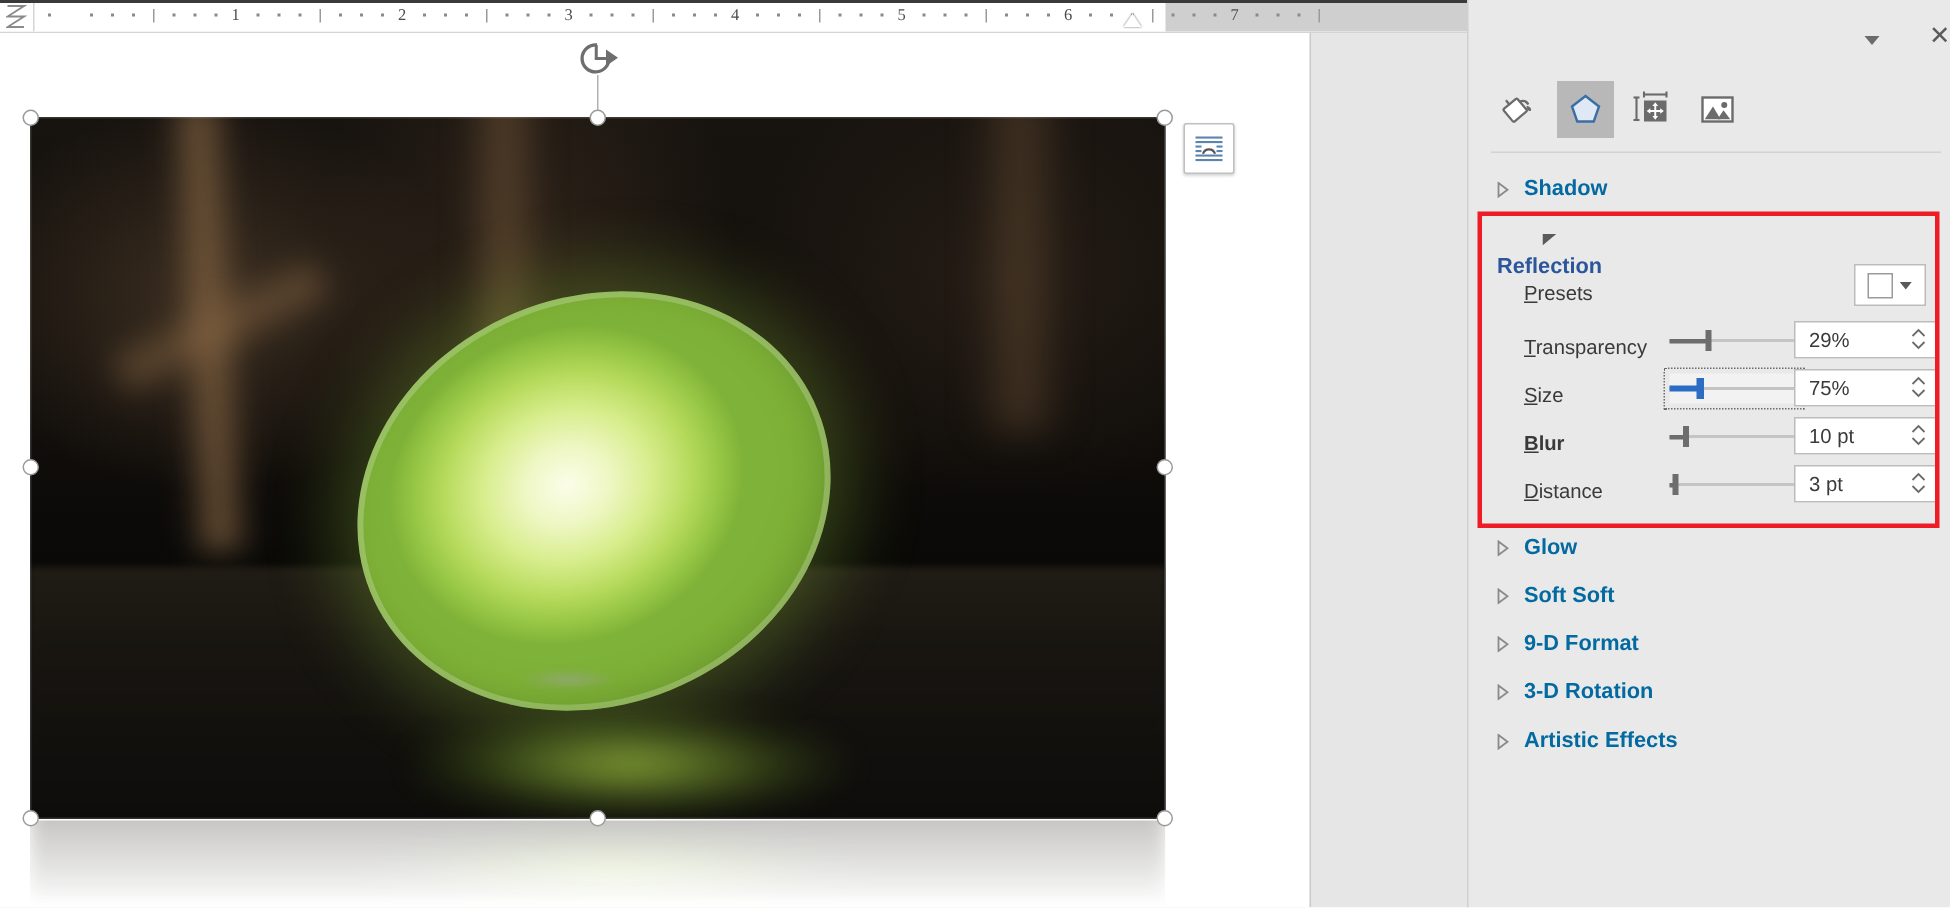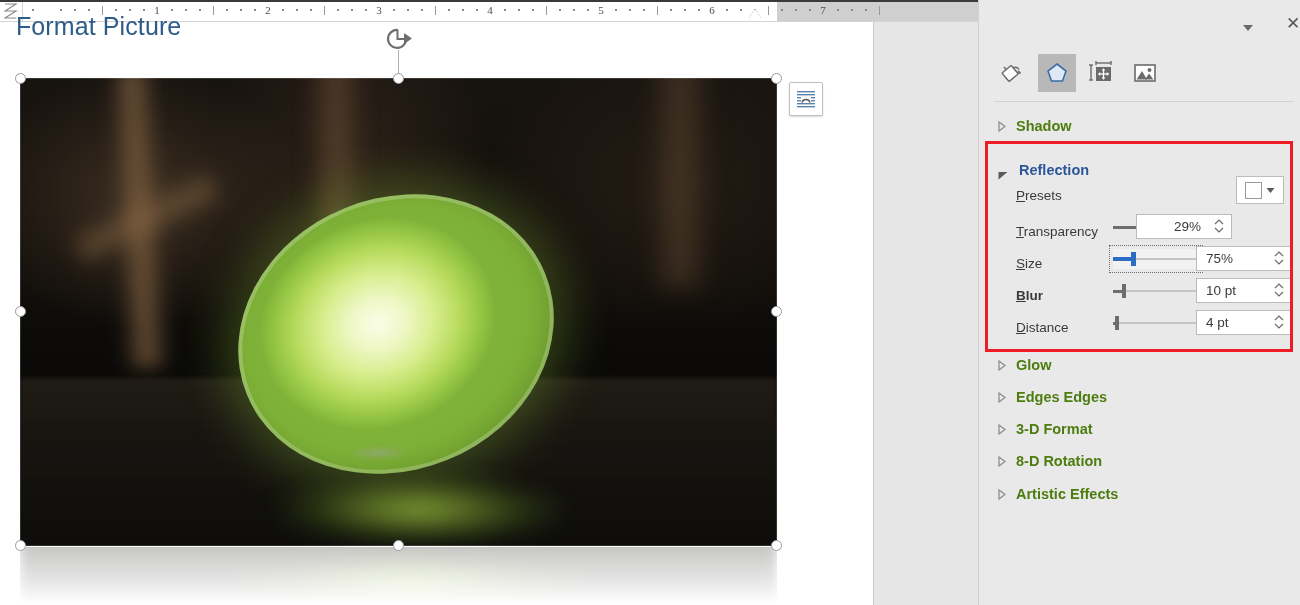--- a/index.html
+++ b/index.html
@@ -246,21 +246,21 @@
     position: absolute; left: 998px;
     display: flex; align-items: center; gap: 10px;
     cursor: pointer;
   }
   .tri-right-outline {
     width: 8px; height: 11px; position: relative;
   }
   .tri-right-outline svg { display: block; }
   .tri-down { width: 11px; height: 9px; }
   .section-label {
-    font-size: 14.5px; font-weight: bold; color: #4d7c0f;
+    font-size: 14.5px; font-weight: bold; color: #0369a1;
     font-family: "Liberation Sans", sans-serif;
   }
   .section-label.active { color: #2b579a; }
 
   
   .row {
     position: absolute; left: 1016px; height: 24px;
     display: flex; align-items: flex-end;
   }
   .row-label {
@@ -453,21 +453,20 @@
           <path d="M1 1 L12 1 L1 8 L12 8 L1 15 L12 15" fill="none" stroke="#8a8a8a" stroke-width="1.2"></path>
         </svg>
       </div>
       <div id="indent-marker"></div>
     </div>
     <div id="ruler-top-edge"></div>
   </div>
 
   <div id="pane"></div>
 
-  <div id="pane-title">Format Picture</div>
 
   <div id="pane-menu-arrow">
     <svg width="16" height="12" viewBox="0 0 16 12">
         <polygon points="3,3 13,3 8,9" fill="#6b6b6b"></polygon>
       </svg>
   </div>
   <div id="pane-close">✕</div>
 
   <div id="pane-tabs">
     <div class="pane-tab" style="left:0px;">
@@ -520,21 +519,21 @@
 
   <div class="section" style="top:118px;">
     <span class="tri-right-outline">
       <svg width="8" height="11" viewBox="0 0 8 11">
           <polygon points="1,1 7,5.5 1,10" fill="none" stroke="#8a8a8a" stroke-width="1.2"></polygon>
         </svg>
     </span>
     <span class="section-label">Shadow</span>
   </div>
 
-  <div class="section" style="top:162px;">
+  <div class="section" style="top:151px;flex-direction:column;">
     <span class="tri-down">
       <svg width="11" height="9" viewBox="0 0 11 9">
           <polygon points="0.5,1 9.5,1 0.5,8.5" fill="#5a5a5a"></polygon>
         </svg>
     </span>
     <span class="section-label active">Reflection</span>
   </div>
 
   <div class="section" style="top:357px;">
     <span class="tri-right-outline">
@@ -544,39 +543,39 @@
     </span>
     <span class="section-label">Glow</span>
   </div>
 
   <div class="section" style="top:389px;">
     <span class="tri-right-outline">
       <svg width="8" height="11" viewBox="0 0 8 11">
           <polygon points="1,1 7,5.5 1,10" fill="none" stroke="#8a8a8a" stroke-width="1.2"></polygon>
         </svg>
     </span>
-    <span class="section-label">Edges Edges</span>
+    <span class="section-label">Soft Soft</span>
   </div>
 
   <div class="section" style="top:421px;">
     <span class="tri-right-outline">
       <svg width="8" height="11" viewBox="0 0 8 11">
           <polygon points="1,1 7,5.5 1,10" fill="none" stroke="#8a8a8a" stroke-width="1.2"></polygon>
         </svg>
     </span>
-    <span class="section-label">3-D Format</span>
+    <span class="section-label">9-D Format</span>
   </div>
 
   <div class="section" style="top:453px;">
     <span class="tri-right-outline">
       <svg width="8" height="11" viewBox="0 0 8 11">
           <polygon points="1,1 7,5.5 1,10" fill="none" stroke="#8a8a8a" stroke-width="1.2"></polygon>
         </svg>
     </span>
-    <span class="section-label">8-D Rotation</span>
+    <span class="section-label">3-D Rotation</span>
   </div>
 
   <div class="section" style="top:486px;">
     <span class="tri-right-outline">
       <svg width="8" height="11" viewBox="0 0 8 11">
           <polygon points="1,1 7,5.5 1,10" fill="none" stroke="#8a8a8a" stroke-width="1.2"></polygon>
         </svg>
     </span>
     <span class="section-label">Artistic Effects</span>
   </div>
@@ -592,21 +591,21 @@
   </div>
 
   <div class="row" style="top:215px;">
     <span class="row-label"><span class="uk">T</span>ransparency</span>
   </div>
   <div class="slider" style="left:1113px; top:217px;">
     <div class="slider-track"></div>
     <div class="slider-fill" style="width:25px;"></div>
     <div class="slider-thumb" style="left:24px;"></div>
   </div>
-  <div class="spin" style="left:1136px; top:214px;padding-left:28px;">
+  <div class="spin" style="left:1196px; top:214px;">
     <span class="spin-val">29%</span>
     <span class="spin-arrows">
       <svg width="10" height="7" viewBox="0 0 10 7">
           <polyline points="1,6 5,2 9,6" fill="none" stroke="#6b6b6b" stroke-width="1.2"></polyline>
         </svg>
       <svg width="10" height="7" viewBox="0 0 10 7">
           <polyline points="1,1 5,5 9,1" fill="none" stroke="#6b6b6b" stroke-width="1.2"></polyline>
         </svg>
     </span>
   </div>
@@ -653,21 +652,21 @@
 
   <div class="row" style="top:311px;">
     <span class="row-label"><span class="uk">D</span>istance</span>
   </div>
   <div class="slider" style="left:1113px; top:313px;">
     <div class="slider-track"></div>
     <div class="slider-fill" style="width:4px;"></div>
     <div class="slider-thumb" style="left:2px;"></div>
   </div>
   <div class="spin" style="left:1196px; top:310px;">
-    <span class="spin-val">4 pt</span>
+    <span class="spin-val">3 pt</span>
     <span class="spin-arrows">
       <svg width="10" height="7" viewBox="0 0 10 7">
           <polyline points="1,6 5,2 9,6" fill="none" stroke="#6b6b6b" stroke-width="1.2"></polyline>
         </svg>
       <svg width="10" height="7" viewBox="0 0 10 7">
           <polyline points="1,1 5,5 9,1" fill="none" stroke="#6b6b6b" stroke-width="1.2"></polyline>
         </svg>
     </span>
   </div>
 

